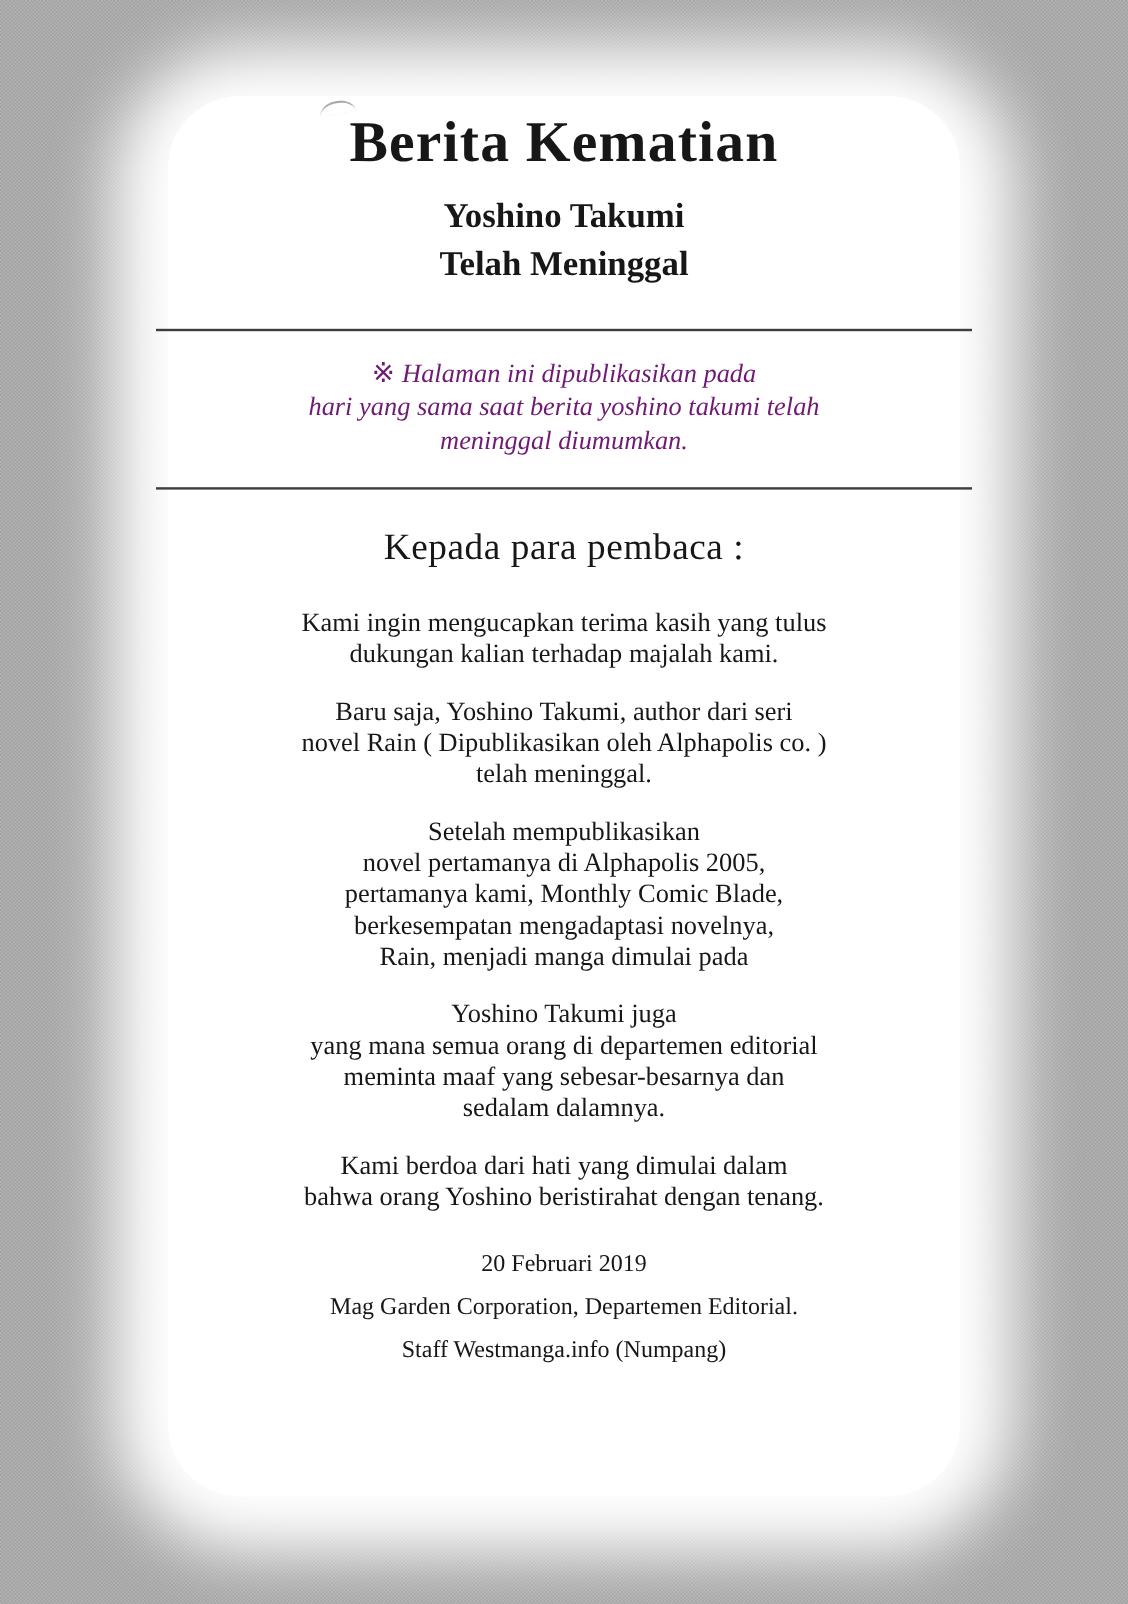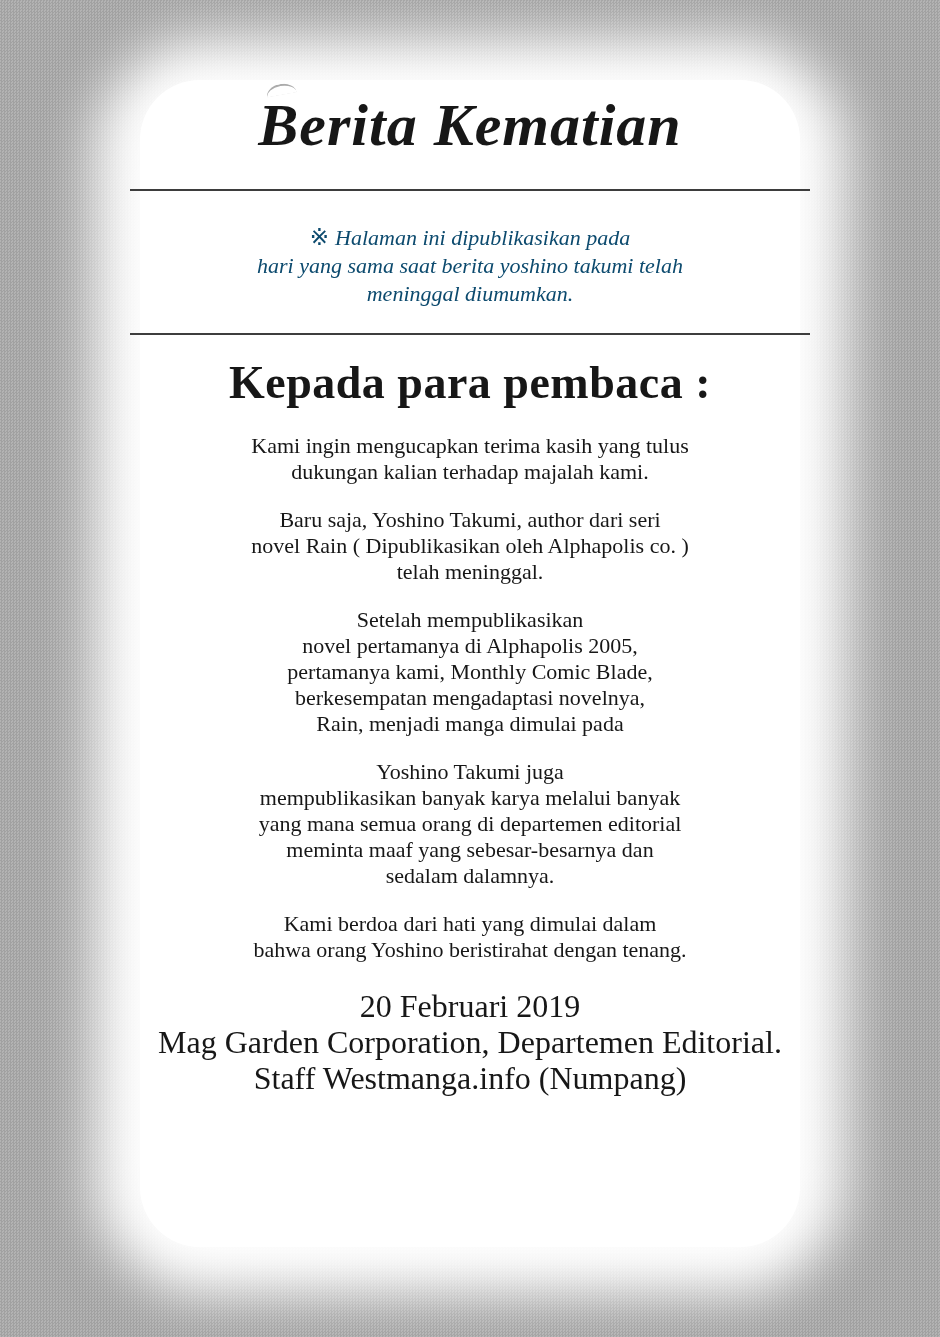--- a/index.html
+++ b/index.html
@@ -36,84 +36,87 @@
     position: absolute;
     left: 266px; top: 84px;
     width: 30px; height: 9px;
     border-top: 2px solid #8f8f8f;
     border-radius: 50% / 100% 100% 0 0;
     transform: rotate(-10deg);
     opacity: 0.75;
   }
   .title {
     margin: 95px 0 0 0;
-    font-size: 60px;
+    font-size: 48px;
     font-weight: bold;
     line-height: 1.0;
     letter-spacing: 1px;
-    font-style: italic;
   }
   .subtitle {
     margin-top: 17px;
     font-size: 29px;
     font-weight: bold;
     line-height: 40px;
   }
   .rule {
     border: none;
     border-top: 2px solid #3d3d3d;
     width: 680px;
     margin: 34px auto 0 auto;
     height: 0;
   }
   .rule.second { margin-top: 25px; }
   .note {
-    margin-top: 32px;
+    margin-top: 21px;
     font-size: 22px;
     font-style: italic;
     line-height: 28px;
-    color: #0c4a6e;
+    color: #701a75;
   }
   .refmark {
     font-style: normal;
     font-family: "DejaVu Sans", sans-serif;
     font-size: 23px;
     margin-right: 6px;
   }
   .salutation {
     margin: 28px 0 0 0;
-    font-size: 46px;
-    font-weight: bold;
+    font-size: 31px;
+    font-weight: normal;
     line-height: 40px;
     letter-spacing: 0.5px;
   }
   .para {
     margin: 22px 0 0 0;
     font-size: 22px;
     line-height: 26px;
   }
   .para.first { margin-top: 30px; }
   .para .line { display: block; }
   .page-footer {
     margin-top: 25px;
-    font-size: 32px;
+    font-size: 20px;
     line-height: 36px;
   }
 </style>
 </head>
 <body>
 
 <div class="page-glow"></div>
 <div class="page-glow-core"></div>
 
 <div class="content">
   <div class="artifact"></div>
 
   <h1 class="title">Berita Kematian</h1>
 
+  <div class="subtitle">
+    <div>Yoshino Takumi</div>
+    <div>Telah Meninggal</div>
+  </div>
 
   <hr class="rule">
 
   <div class="note">
     <div class="note-line"><span class="refmark">※</span><span>Halaman ini dipublikasikan pada</span></div>
     <div class="note-line">hari yang sama saat berita yoshino takumi telah</div>
     <div class="note-line">meninggal diumumkan.</div>
   </div>
 
   <hr class="rule second">
@@ -134,21 +137,20 @@
   <p class="para">
     <span class="line">Setelah mempublikasikan</span>
     <span class="line">novel pertamanya di Alphapolis 2005,</span>
     <span class="line">pertamanya kami, Monthly Comic Blade,</span>
     <span class="line">berkesempatan mengadaptasi novelnya,</span>
     <span class="line">Rain, menjadi manga dimulai pada</span>
   </p>
 
   <p class="para">
     <span class="line">Yoshino Takumi juga</span>
-    <span class="line">mempublikasikan banyak karya melalui banyak</span>
     <span class="line">yang mana semua orang di departemen editorial</span>
     <span class="line">meminta maaf yang sebesar-besarnya dan</span>
     <span class="line">sedalam dalamnya.</span>
   </p>
 
   <p class="para">
     <span class="line">Kami berdoa dari hati yang dimulai dalam</span>
     <span class="line">bahwa orang Yoshino beristirahat dengan tenang.</span>
   </p>
 

